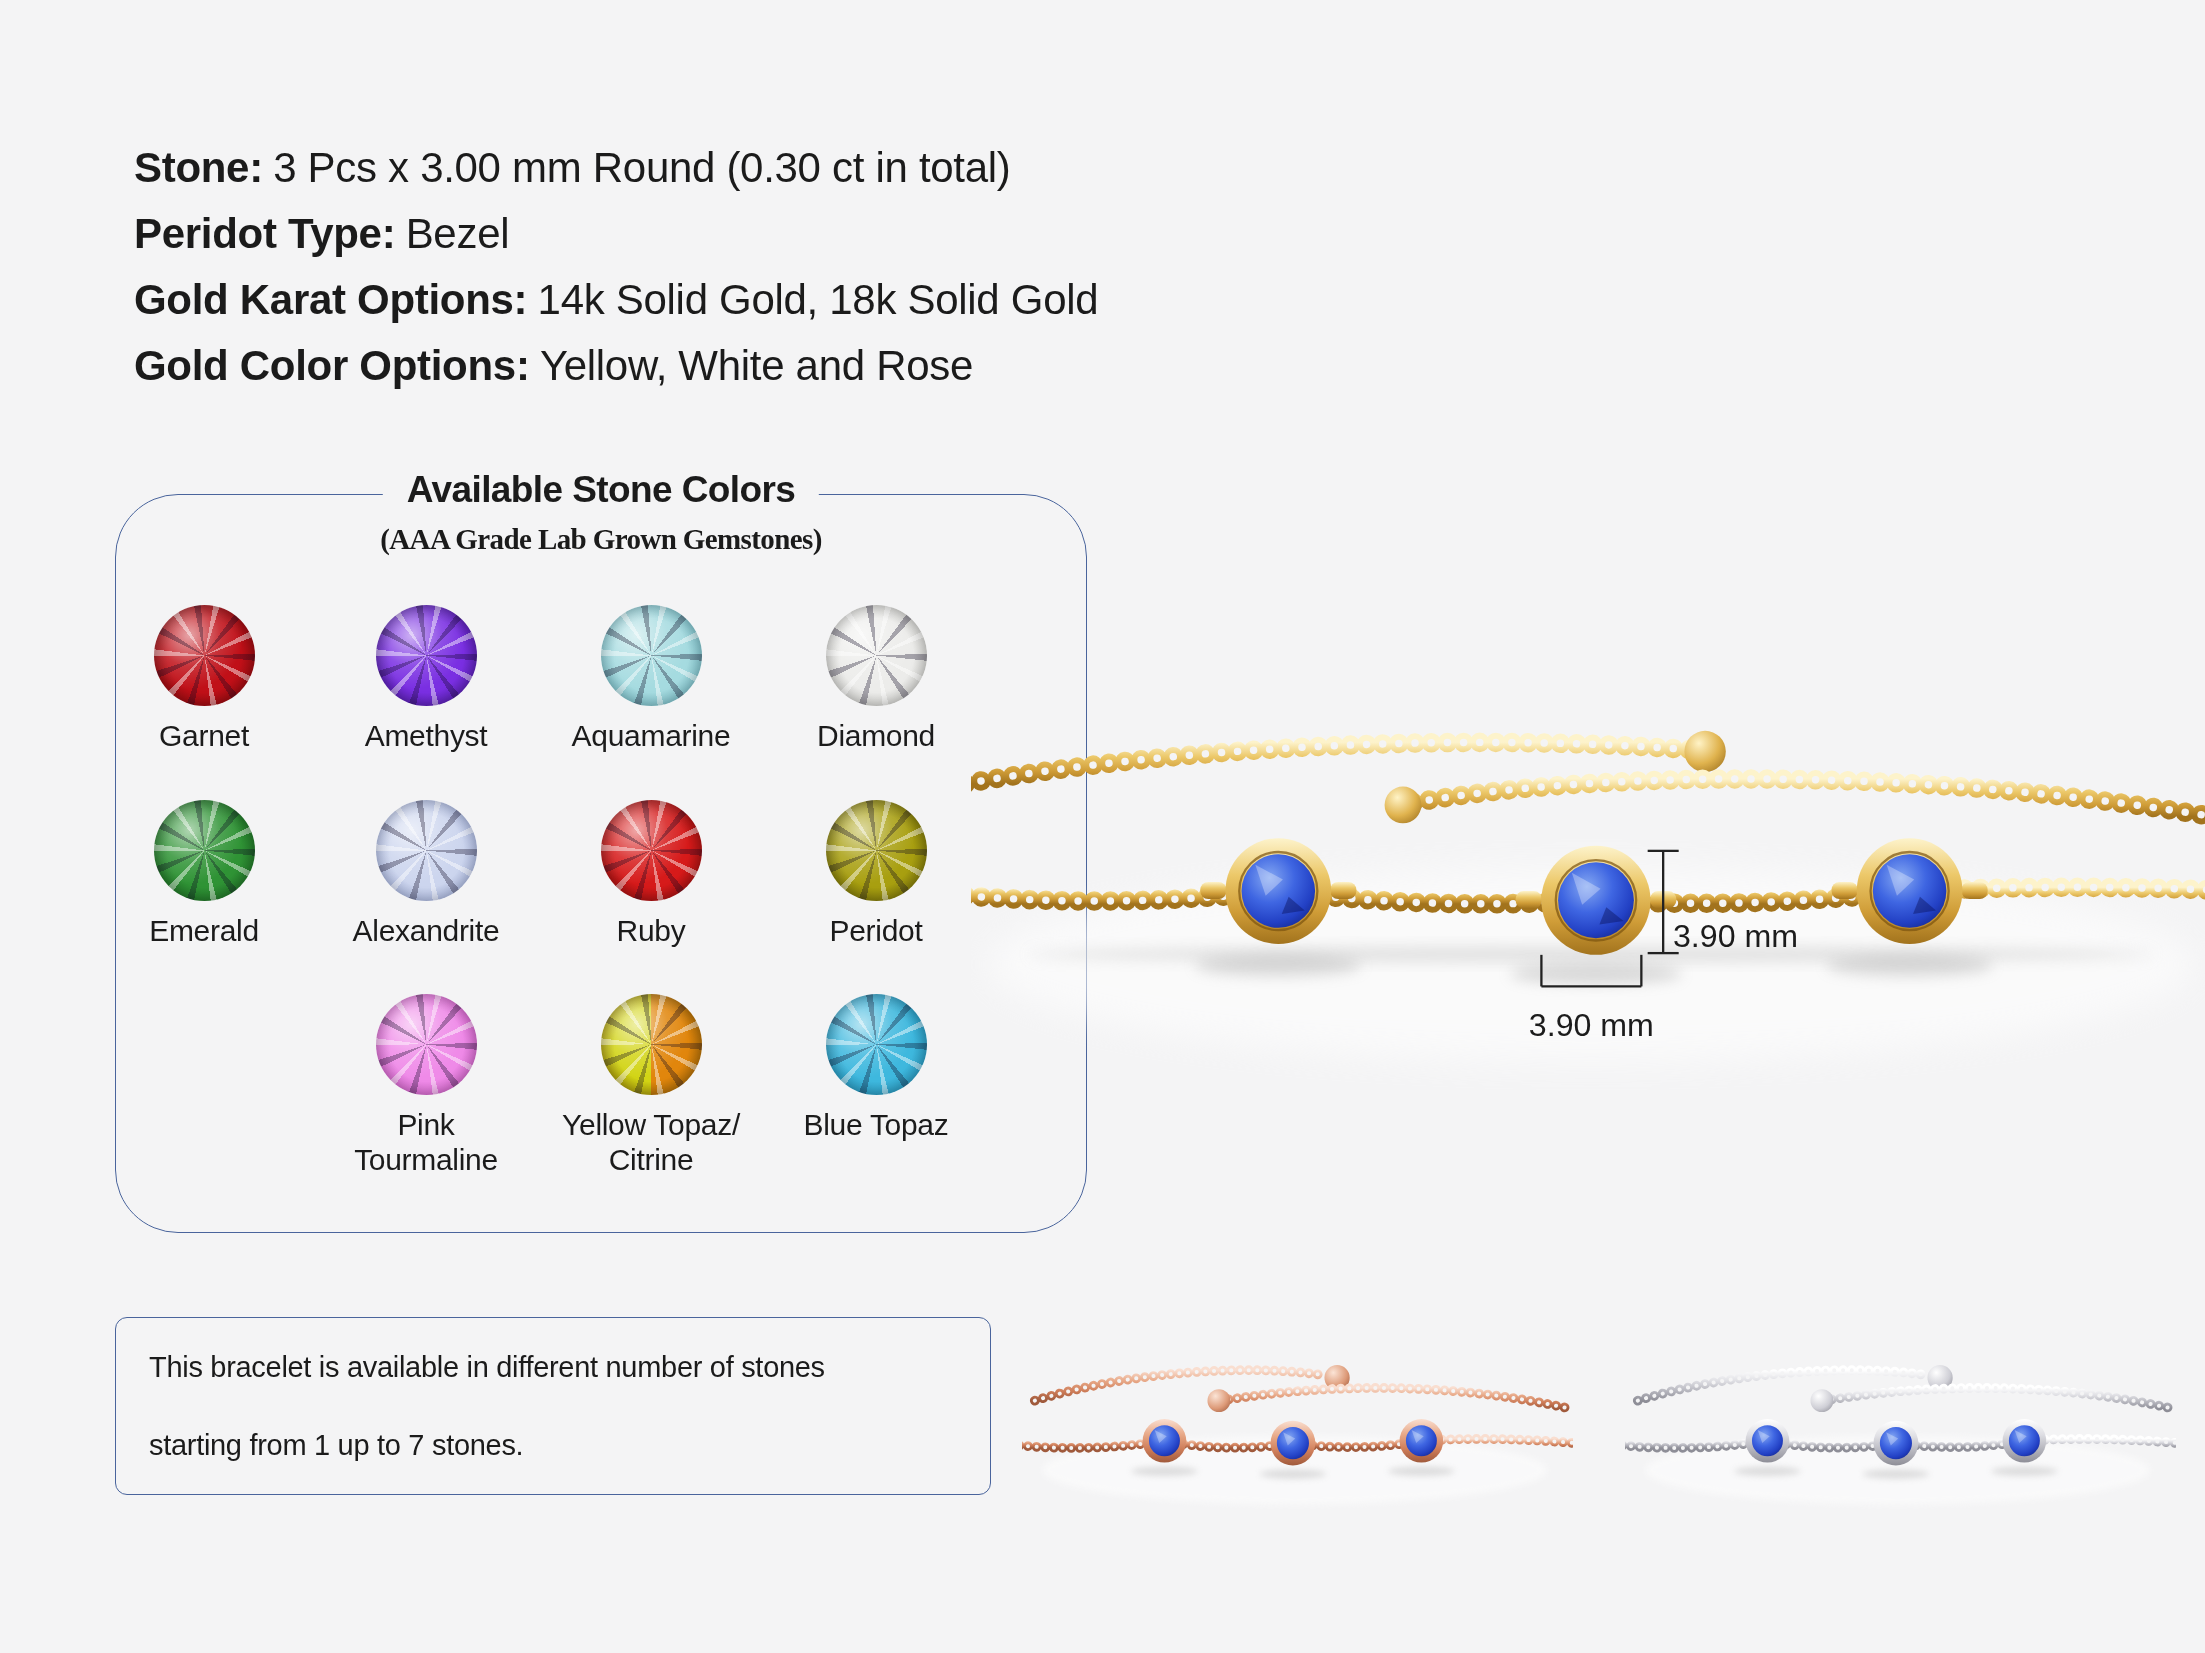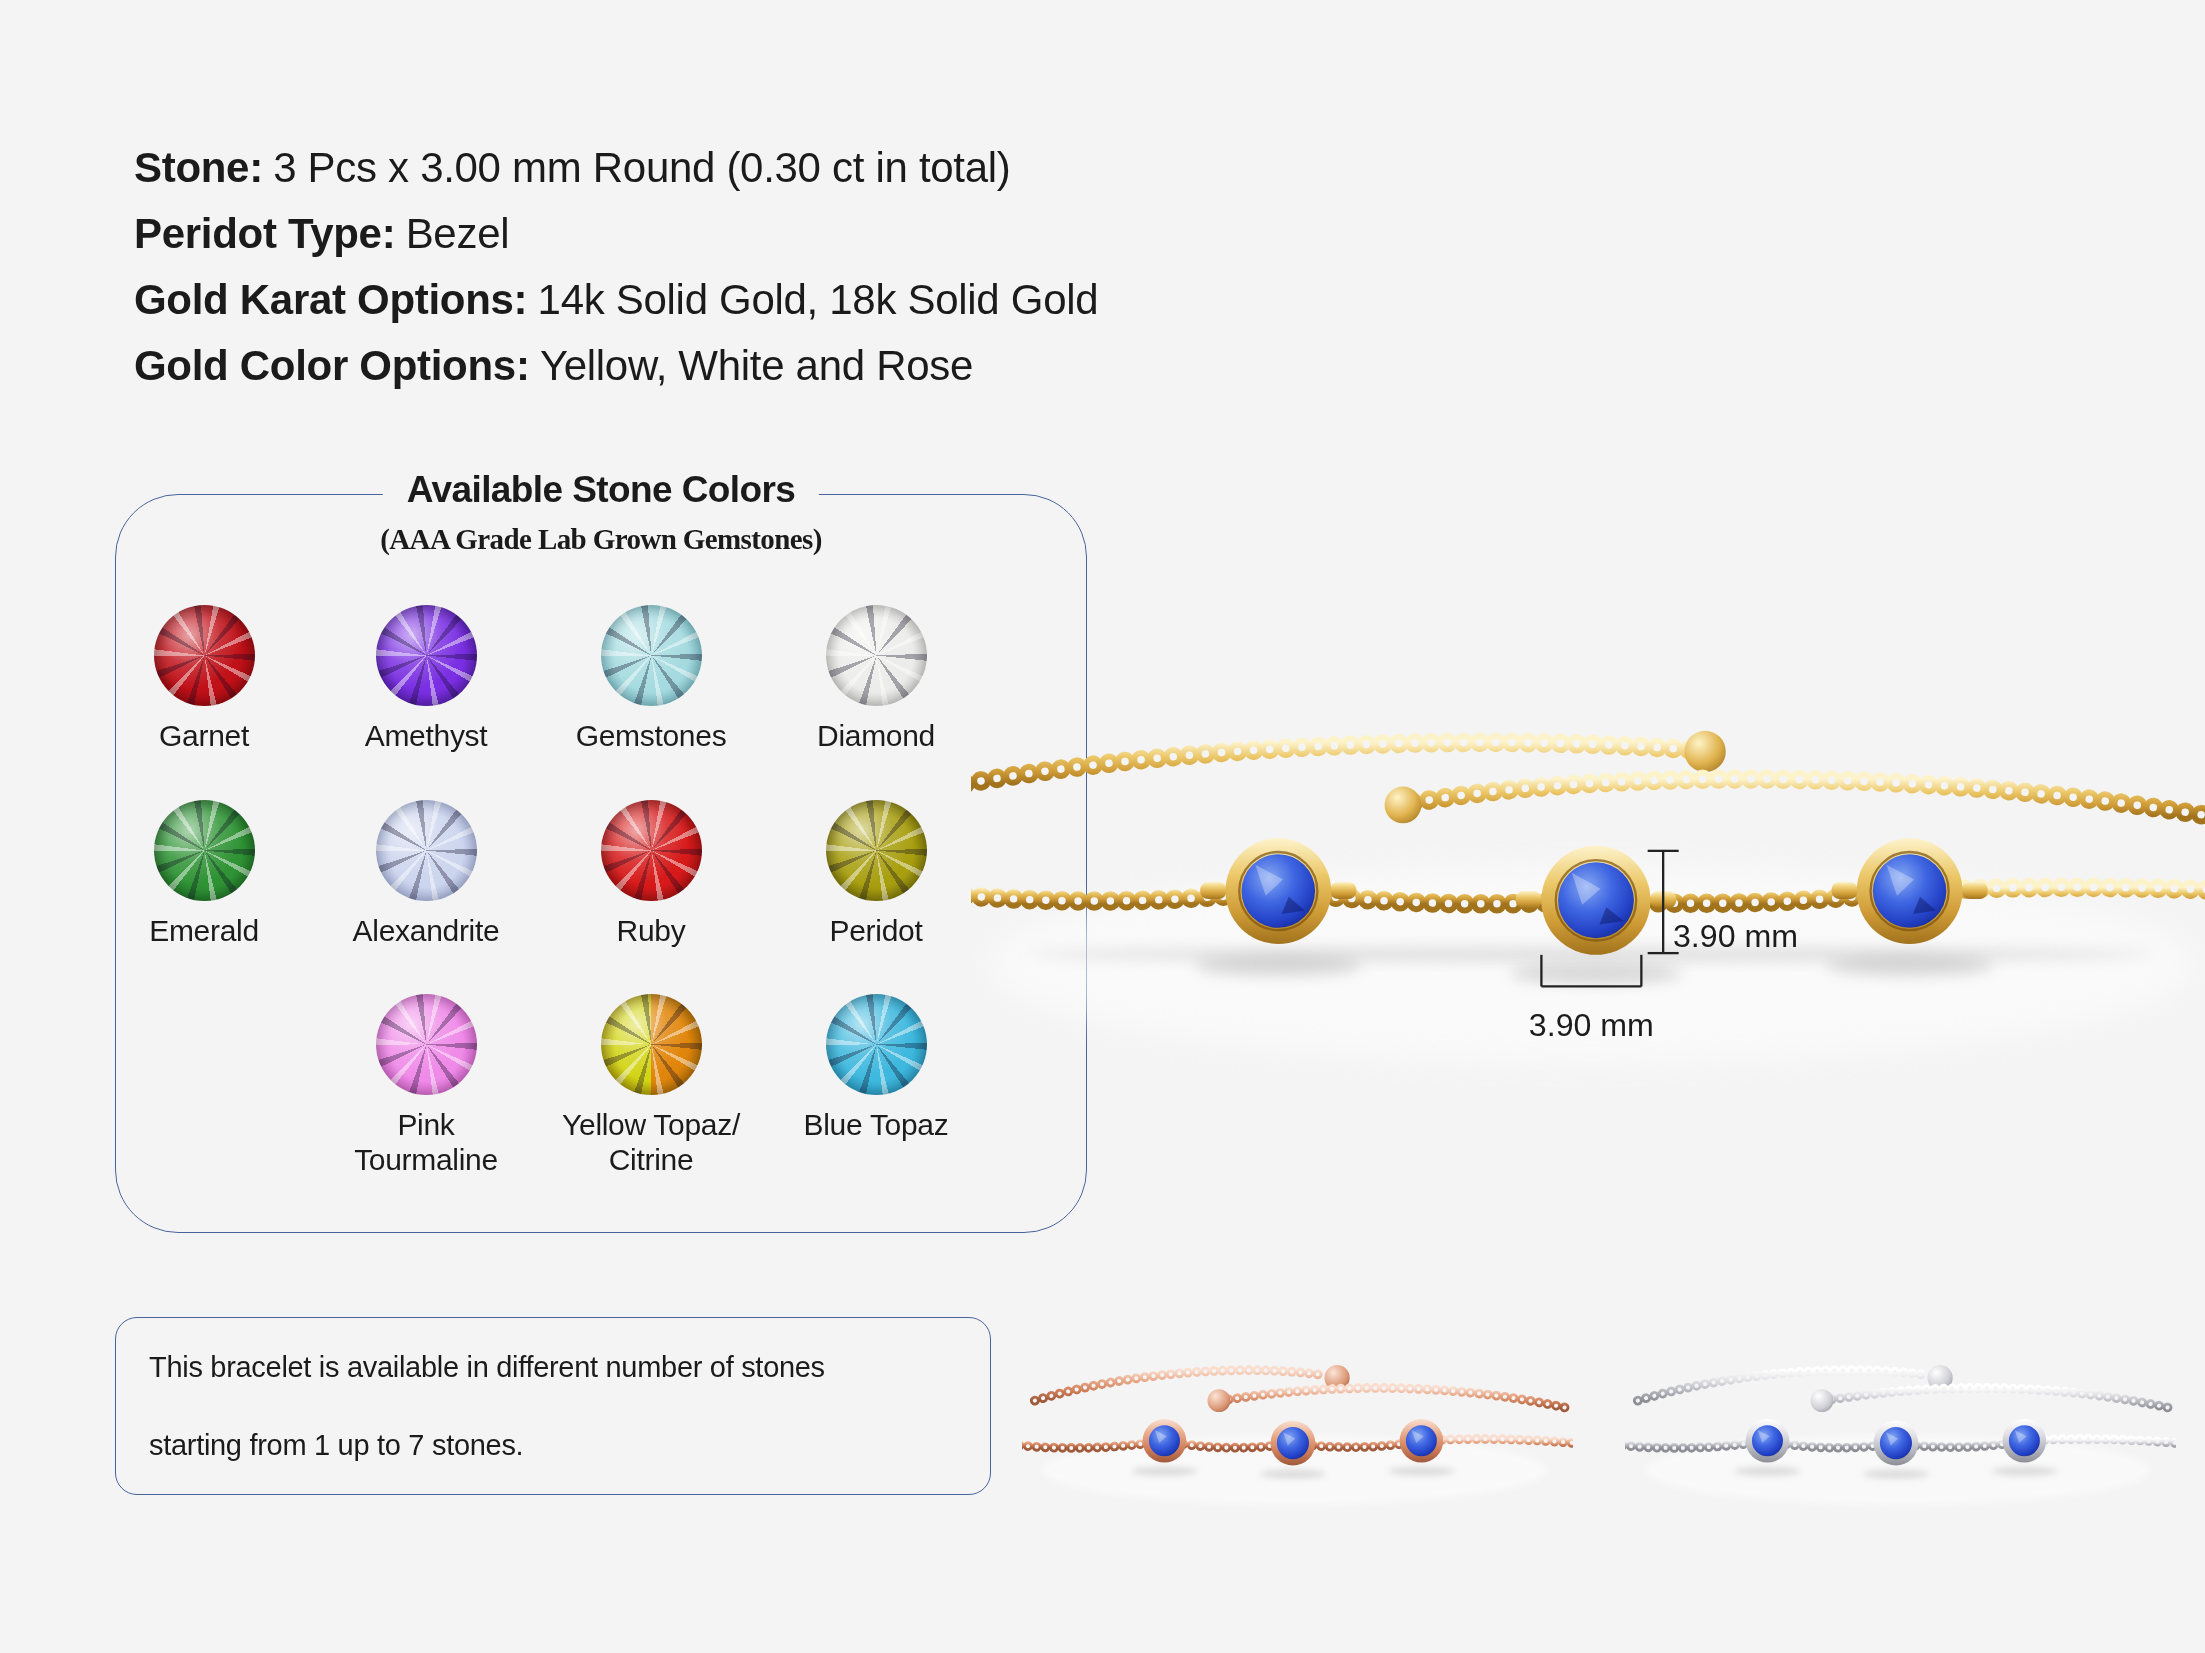--- a/index.html
+++ b/index.html
@@ -47,21 +47,21 @@
     box-shadow:inset 0 0 13.8px rgba(0,0,0,0.25);
   }
   .gem-label{
     margin-top:11.5px;font-size:30px;line-height:1.18;letter-spacing:-0.3px;
     white-space:pre-line;
   }
 
   
   .info-box{
     position:absolute;left:115px;top:1317px;width:876px;height:178px;
-    border:1.7px solid #49649c;border-radius:22px;box-sizing:border-box;
+    border:1.7px solid #49649c;border-radius:12px;box-sizing:border-box;
     padding:10.3px 33px 0 33px;
   }
   .info-line{font-size:29px;line-height:78px;letter-spacing:-0.3px;white-space:nowrap;}
 
   
   .main-photo{position:absolute;left:971px;top:706px;width:1235px;height:477px;}
   .variant-photo{position:absolute;width:551px;height:195px;}
   .variant-rose{left:1022px;top:1341px;}
   .variant-white{left:1625px;top:1341px;}
   svg text{font-family:"Liberation Sans","DejaVu Sans",sans-serif;}
@@ -93,21 +93,21 @@
     <div class="gem-cell" style="left:-21px;top:110px">
       <div class="gem-stone" style="--base: #c01018; --base2: #c01018; --dark: #640608;"></div>
       <div class="gem-label">Garnet</div>
     </div>
     <div class="gem-cell" style="left:201px;top:110px">
       <div class="gem-stone" style="--base: #7a2fe2; --base2: #7a2fe2; --dark: #331076;"></div>
       <div class="gem-label">Amethyst</div>
     </div>
     <div class="gem-cell" style="left:426px;top:110px">
       <div class="gem-stone" style="--base: #a5dbe0; --base2: #a5dbe0; --dark: #4e98a6;"></div>
-      <div class="gem-label">Gemstones</div>
+      <div class="gem-label">Aquamarine</div>
     </div>
     <div class="gem-cell" style="left:651px;top:110px">
       <div class="gem-stone" style="--base: #ececea; --base2: #ececea; --dark: #a8a8a4;"></div>
       <div class="gem-label">Diamond</div>
     </div>
 
     <div class="gem-cell" style="left:-21px;top:305px">
       <div class="gem-stone" style="--base: #2f9335; --base2: #2f9335; --dark: #114d18;"></div>
       <div class="gem-label">Emerald</div>
     </div>

